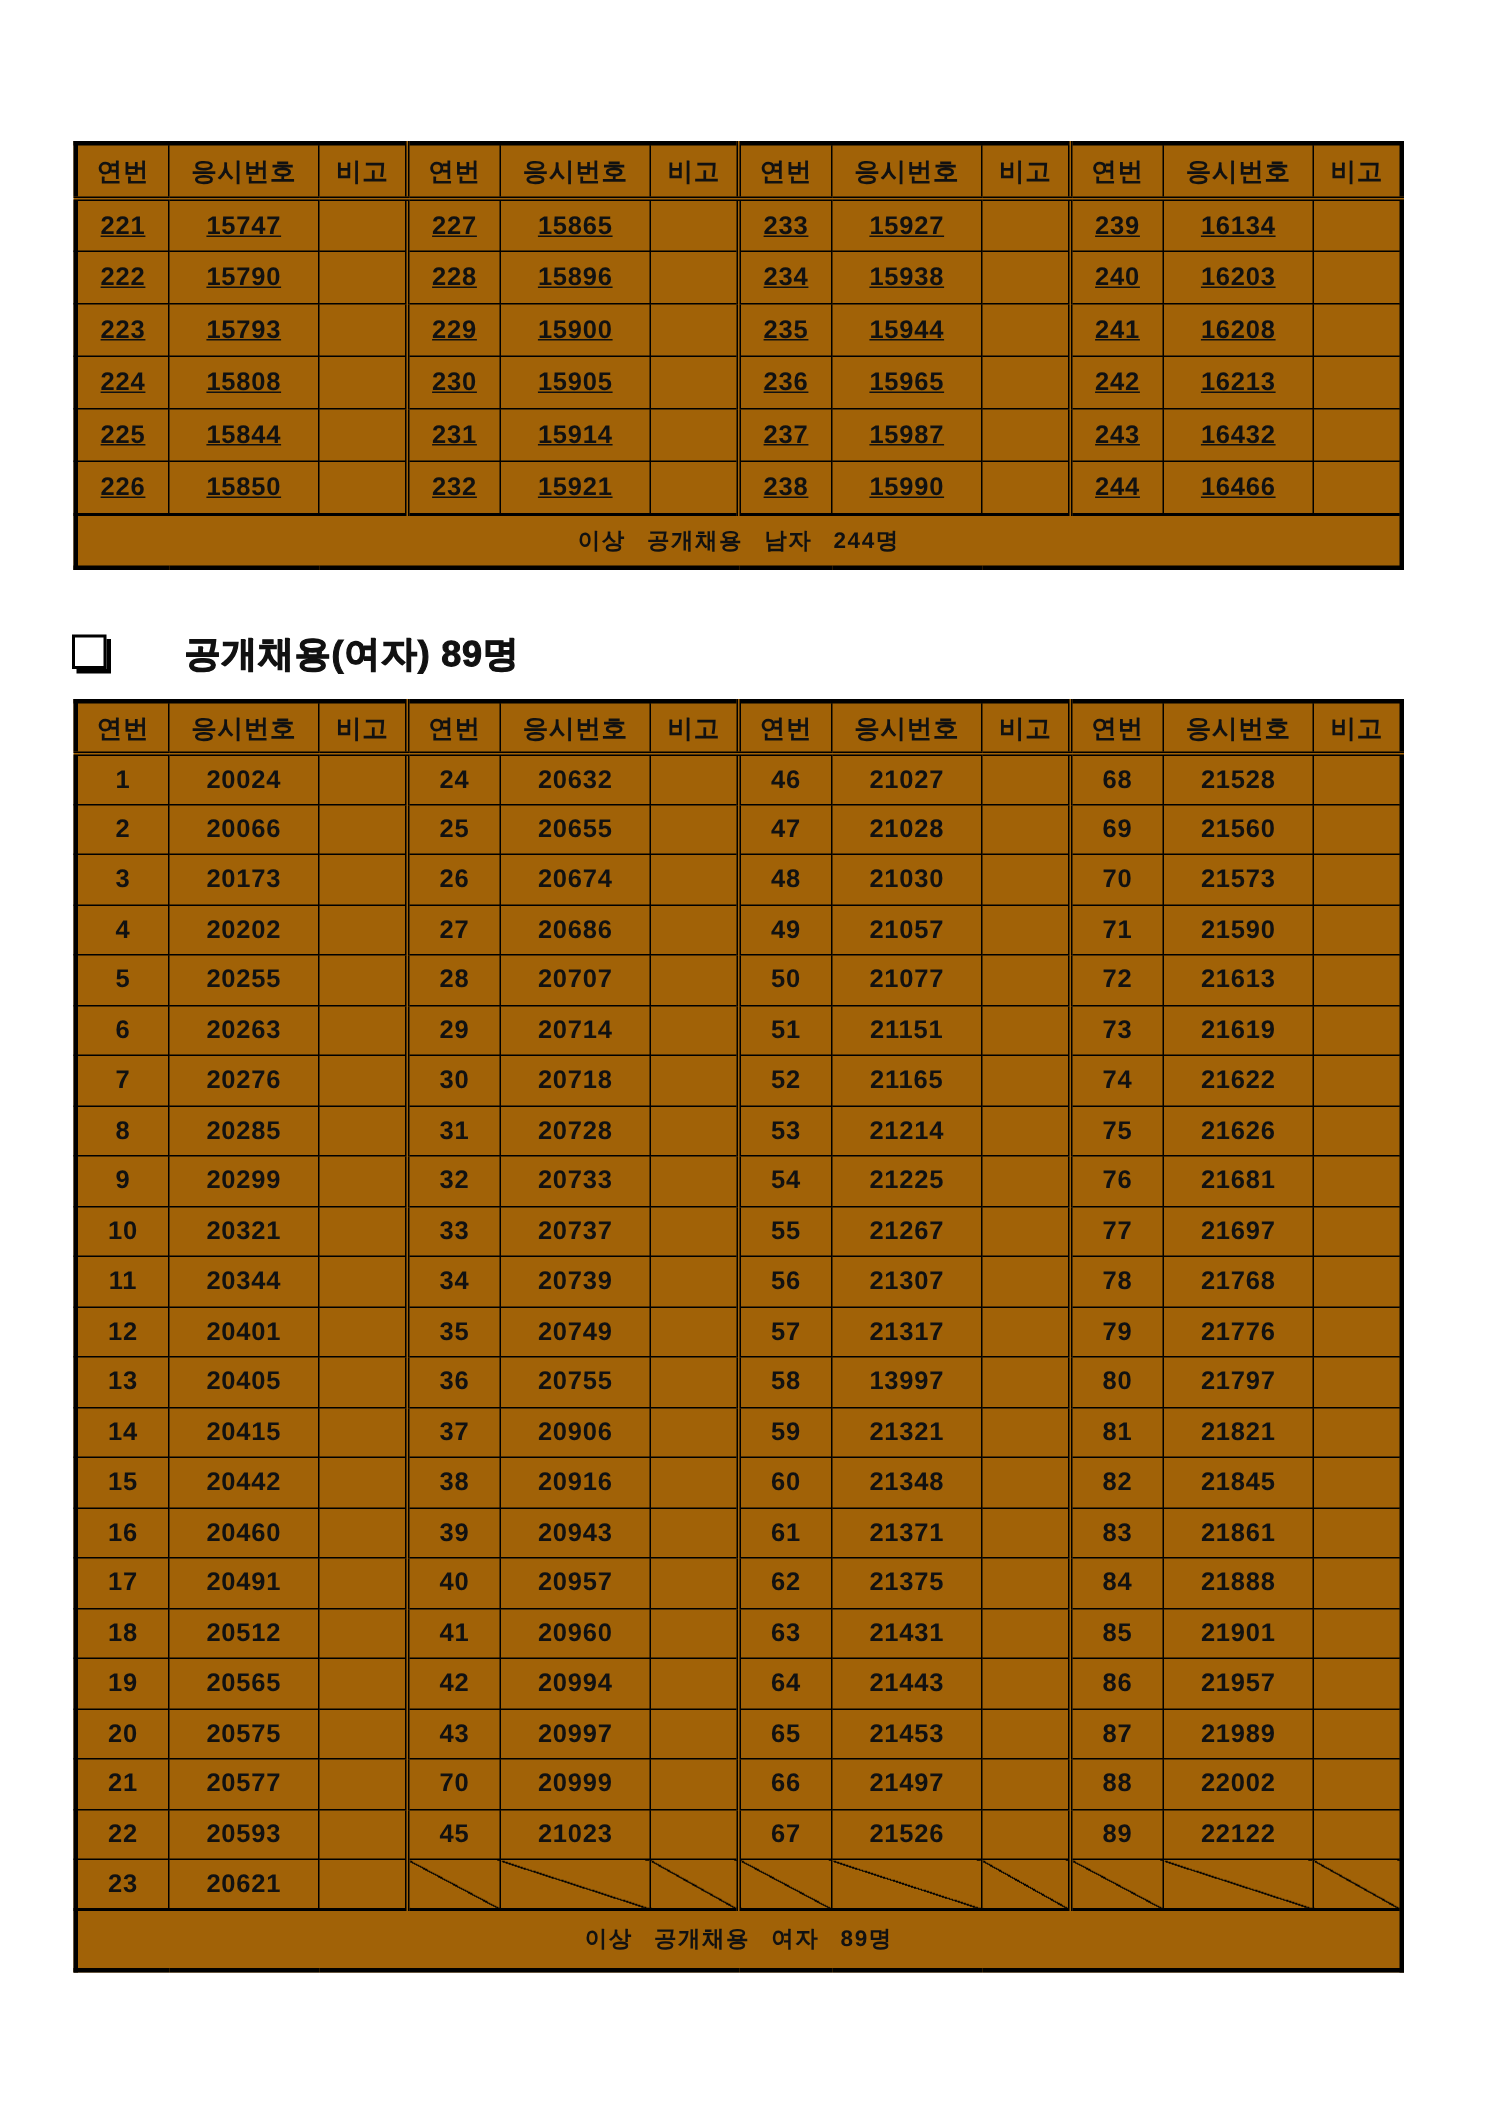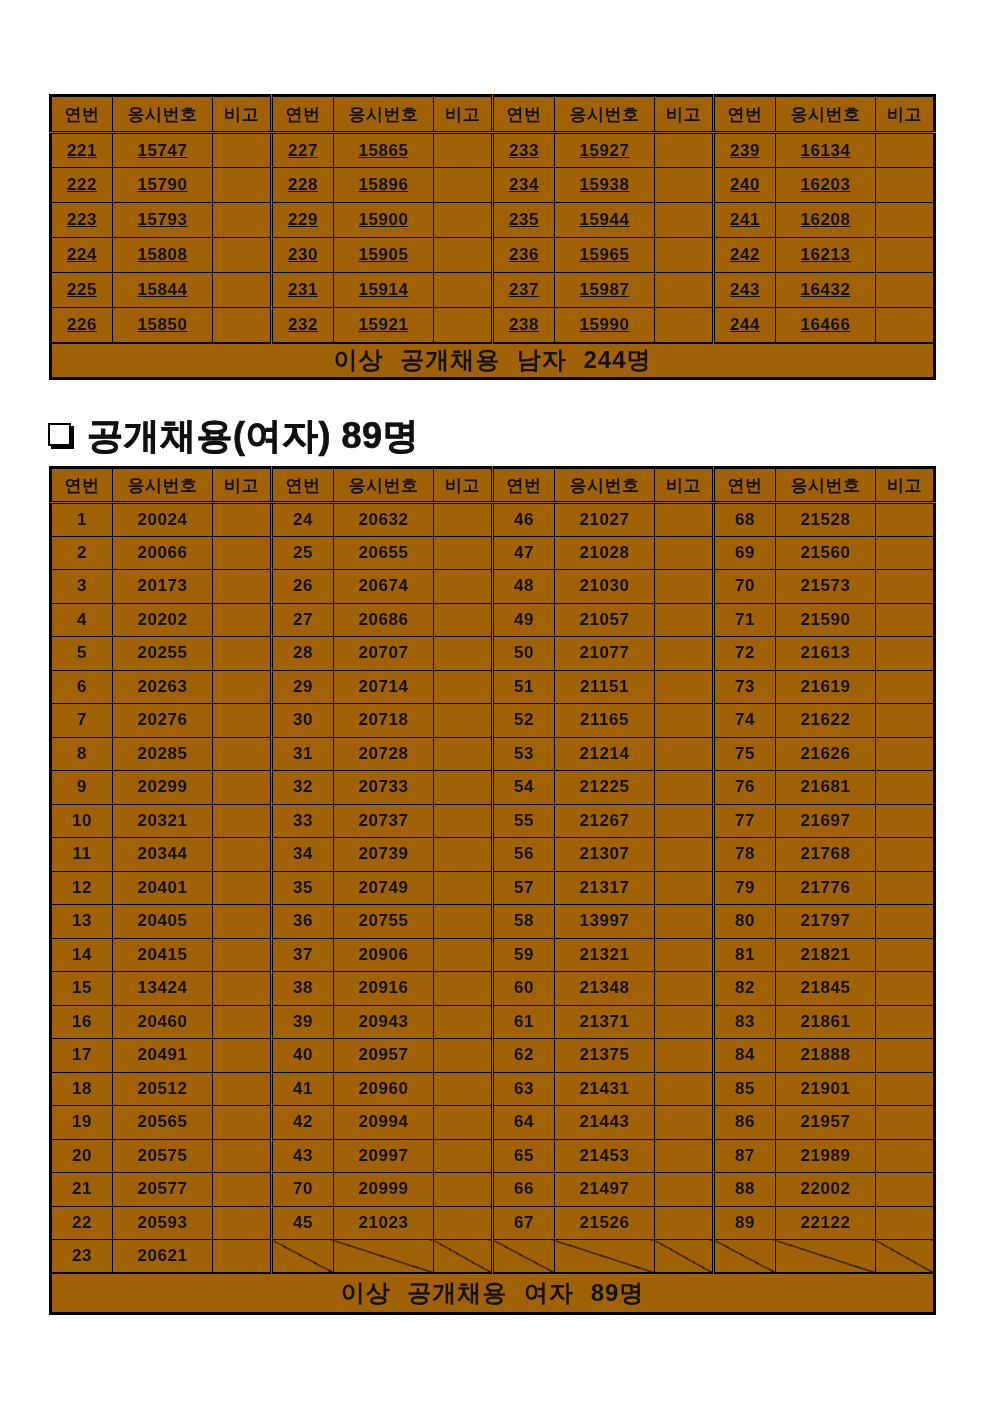--- a/index.html
+++ b/index.html
@@ -20,38 +20,38 @@
   .doc-table .gstart { border-left:3px double #000; }
   #table-male { left:49px; top:94px; width:884px; }
   #table-male thead tr { height:37px; }
   #table-male tbody tr { height:35px;text-decoration:underline; }
   #table-male tfoot tr { height:36px; }
   #table-female { left:49px; top:466px; width:884px; }
   #table-female thead tr { height:35px; }
   #table-female tbody tr { height:33.5px; }
   #table-female tfoot tr { height:40px; }
   .doc-table tfoot td {
-    border-top:2px solid #000; font-size:24px; word-spacing:9px;
+    border-top:2px solid #000; font-size:15px; word-spacing:9px;
     letter-spacing:1px;
   }
   td.slash {
     background:linear-gradient(to top right,
       transparent calc(50% - 0.8px), #000 calc(50% - 0.8px),
       #000 calc(50% + 0.2px), transparent calc(50% + 0.2px));
   }
   .section-heading {
     position:absolute; left:48px; top:417px; height:38px;
     display:flex; align-items:center; gap:16px;
   }
   .square-bullet {
     width:19px; height:19px; background:#fff; border:2.5px solid #000;
     box-shadow:3px 3px 0 #000; margin-top:-4px;
   }
   .section-title {
-    font-size:36px; font-weight:bold; letter-spacing:0.5px;
+    font-size:24px; font-weight:bold; letter-spacing:0.5px;margin-left:36px;
     -webkit-text-stroke:0.7px #111;
   }
 </style>
 </head>
 <body>
 
 <table id="table-male" class="doc-table">
   <colgroup>
       <col style="width: 62px;">
       <col style="width: 100px;">
@@ -403,21 +403,21 @@
         <td></td>
         <td class="gstart">59</td>
         <td>21321</td>
         <td></td>
         <td class="gstart">81</td>
         <td>21821</td>
         <td></td>
       </tr>
       <tr>
         <td>15</td>
-        <td>13424</td>
+        <td>20442</td>
         <td></td>
         <td class="gstart">38</td>
         <td>20916</td>
         <td></td>
         <td class="gstart">60</td>
         <td>21348</td>
         <td></td>
         <td class="gstart">82</td>
         <td>21845</td>
         <td></td>

